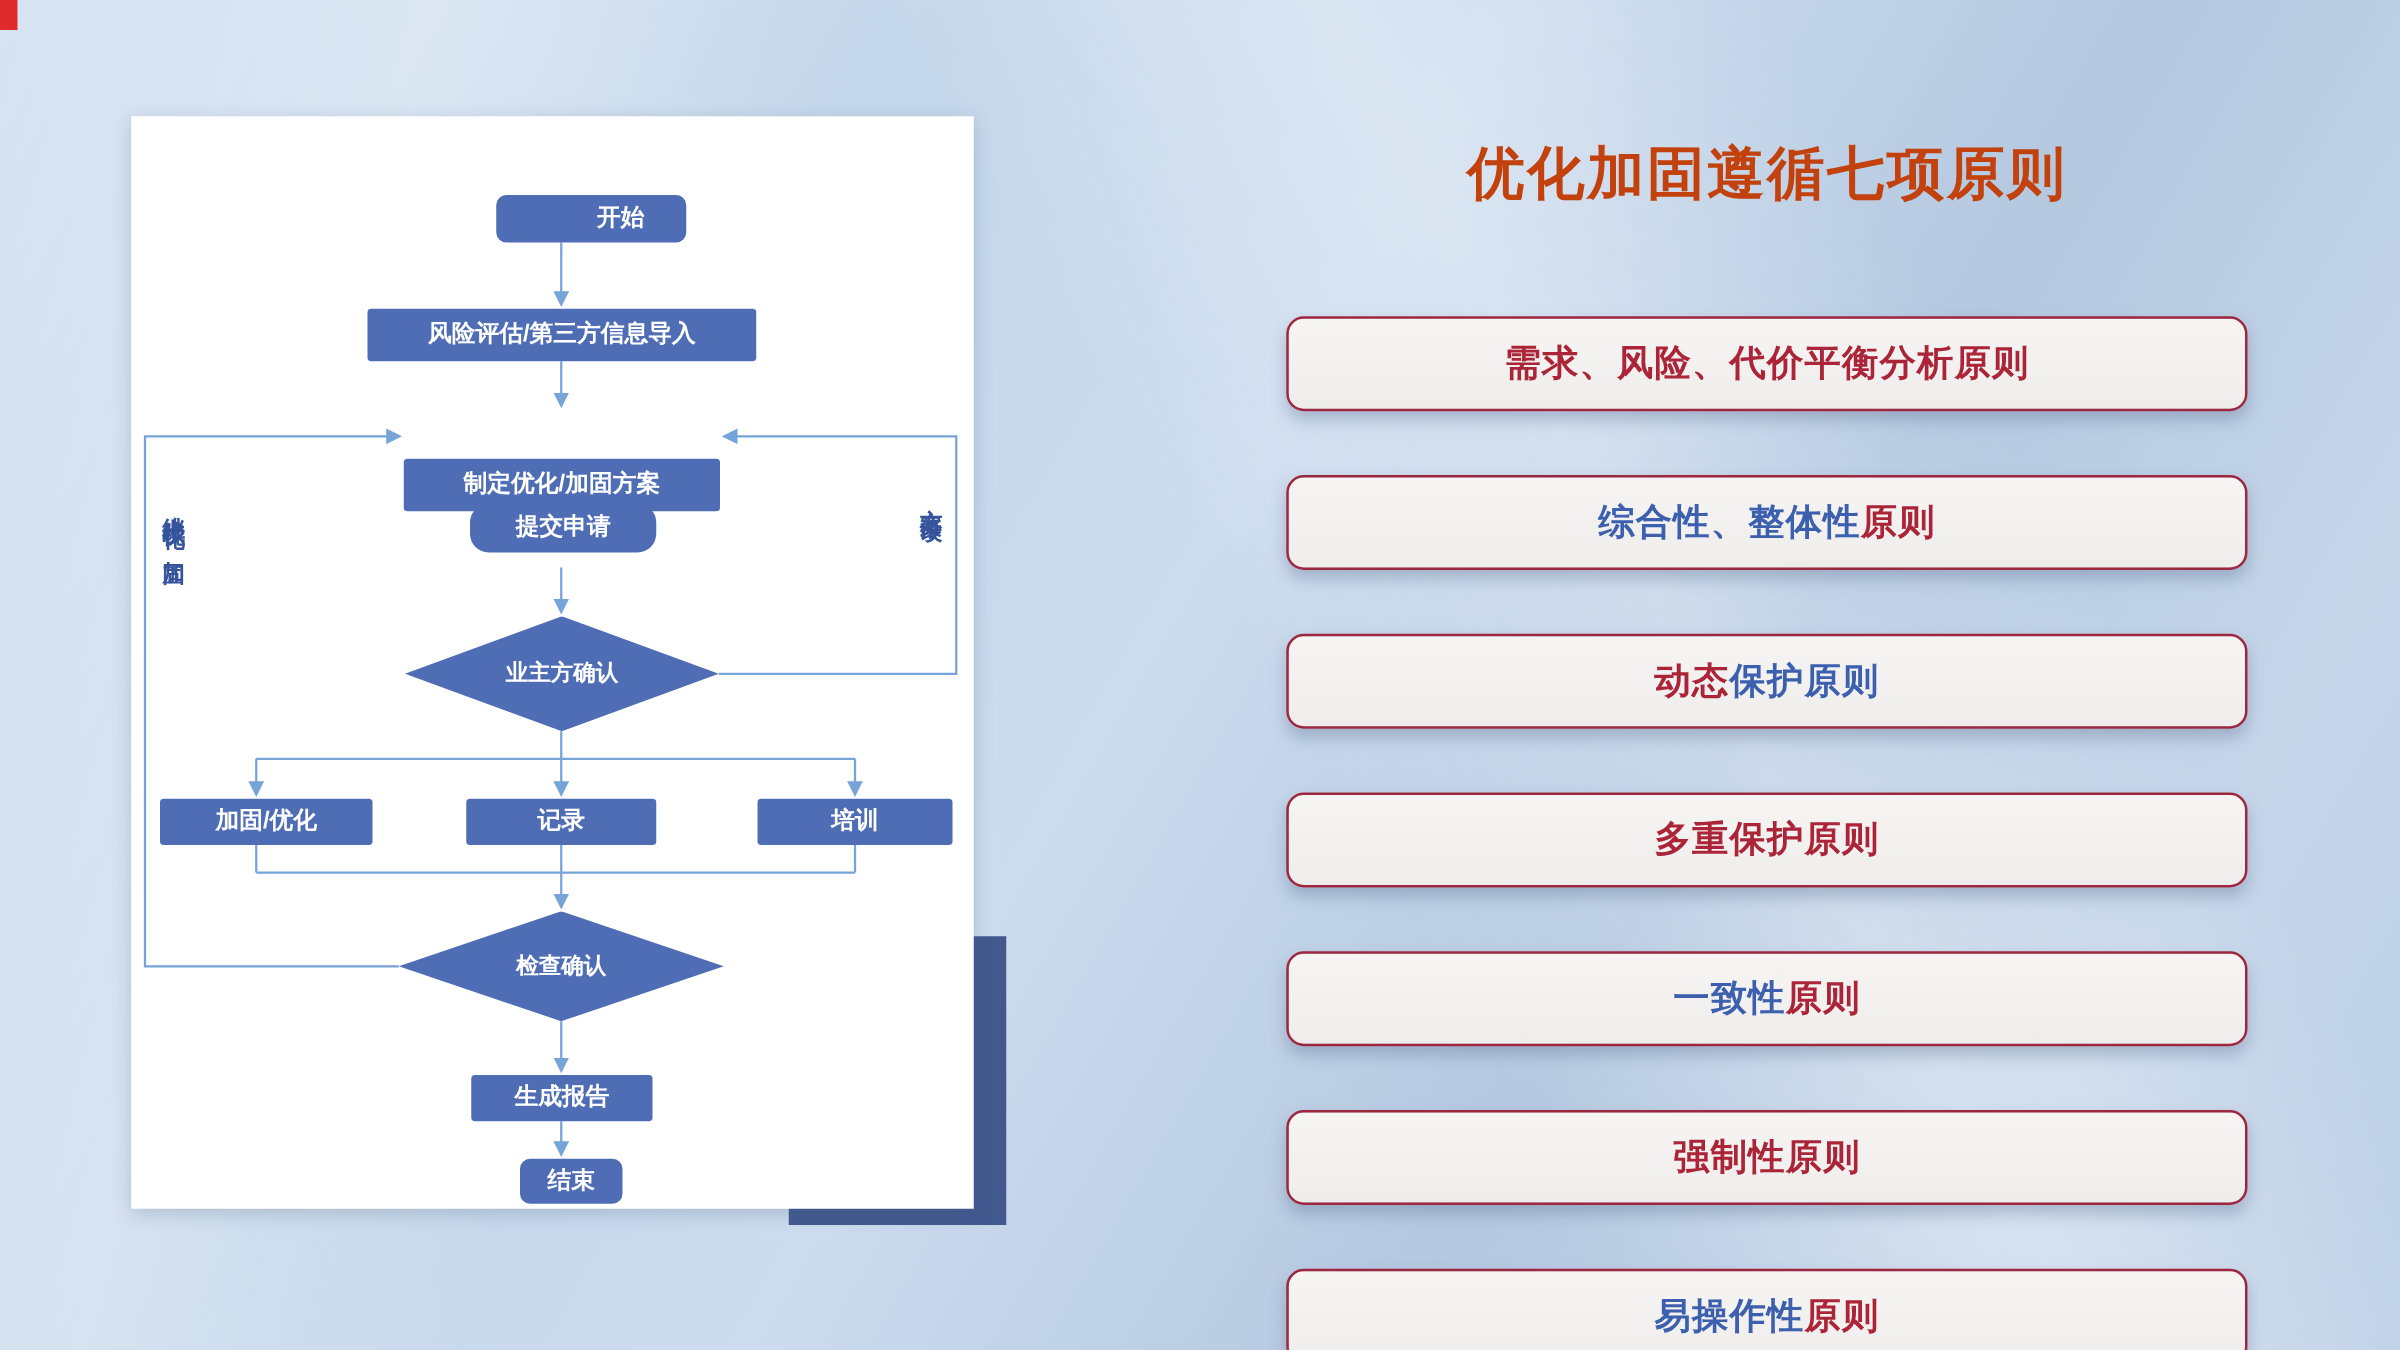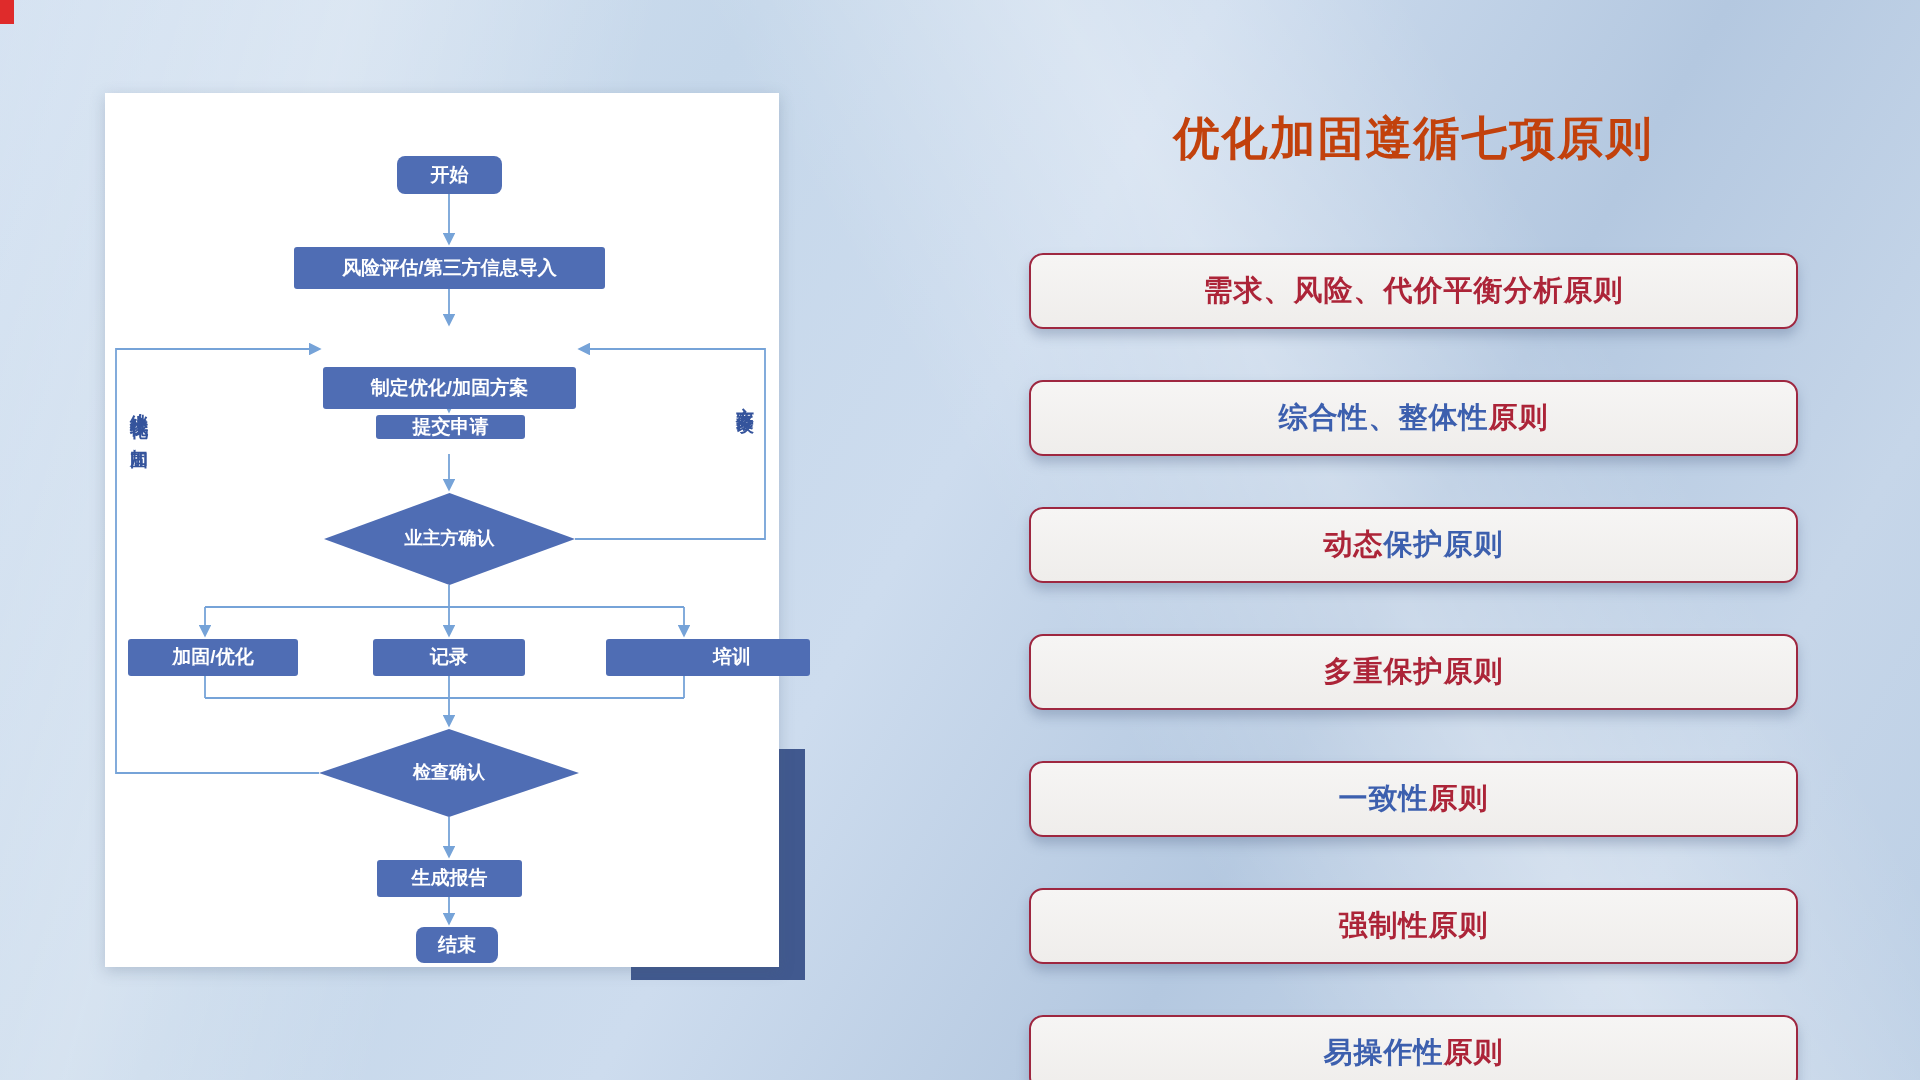--- a/index.html
+++ b/index.html
@@ -33,28 +33,28 @@
     position:absolute;inset:0;background:#4f6db4;
     clip-path:polygon(50% 0, 100% 50%, 50% 100%, 0 50%);
   }
   .diamond span{position:relative;font-size:18px;}
   .loop-label{
     position:absolute;writing-mode:vertical-lr;text-orientation:upright;
     color:#35549c;font-weight:bold;font-size:18px;letter-spacing:3px;
   }
 
   
-  .n-start{left:292px;top:63px;width:105px;height:38px;}
+  .n-start{left:292px;top:63px;width:105px;height:38px;padding-left:47px;}
   .n-risk{left:189px;top:154px;width:311px;height:42px;}
   .n-plan{left:218px;top:250px;width:253px;height:42px;margin-top:24px;}
-  .n-submit{left:271px;top:322px;width:149px;height:24px;}
+  .n-submit{left:271px;top:310px;width:149px;height:39px;border-radius:15px;}
   .n-owner{left:219px;top:400px;width:251px;height:92px;justify-content:center;}
   .n-reinforce{left:23px;top:546px;width:170px;height:37px;}
   .n-record{left:268px;top:546px;width:152px;height:37px;}
-  .n-training{left:501px;top:546px;width:156px;height:37px;padding-left:48px;}
+  .n-training{left:501px;top:546px;width:156px;height:37px;}
   .n-check{left:214px;top:636px;width:260px;height:88px;}
   .n-report{left:272px;top:767px;width:145px;height:37px;}
   .n-end{left:311px;top:834px;width:82px;height:36px;}
   .lbl-left{left:22px;top:306px;height:170px;}
   .lbl-right{left:628px;top:300px;height:130px;}
 
   
   .panel-title{
     position:absolute;left:1029px;top:108px;width:769px;
     text-align:center;font-size:46px;font-weight:bold;color:#c2410c;letter-spacing:2px;

